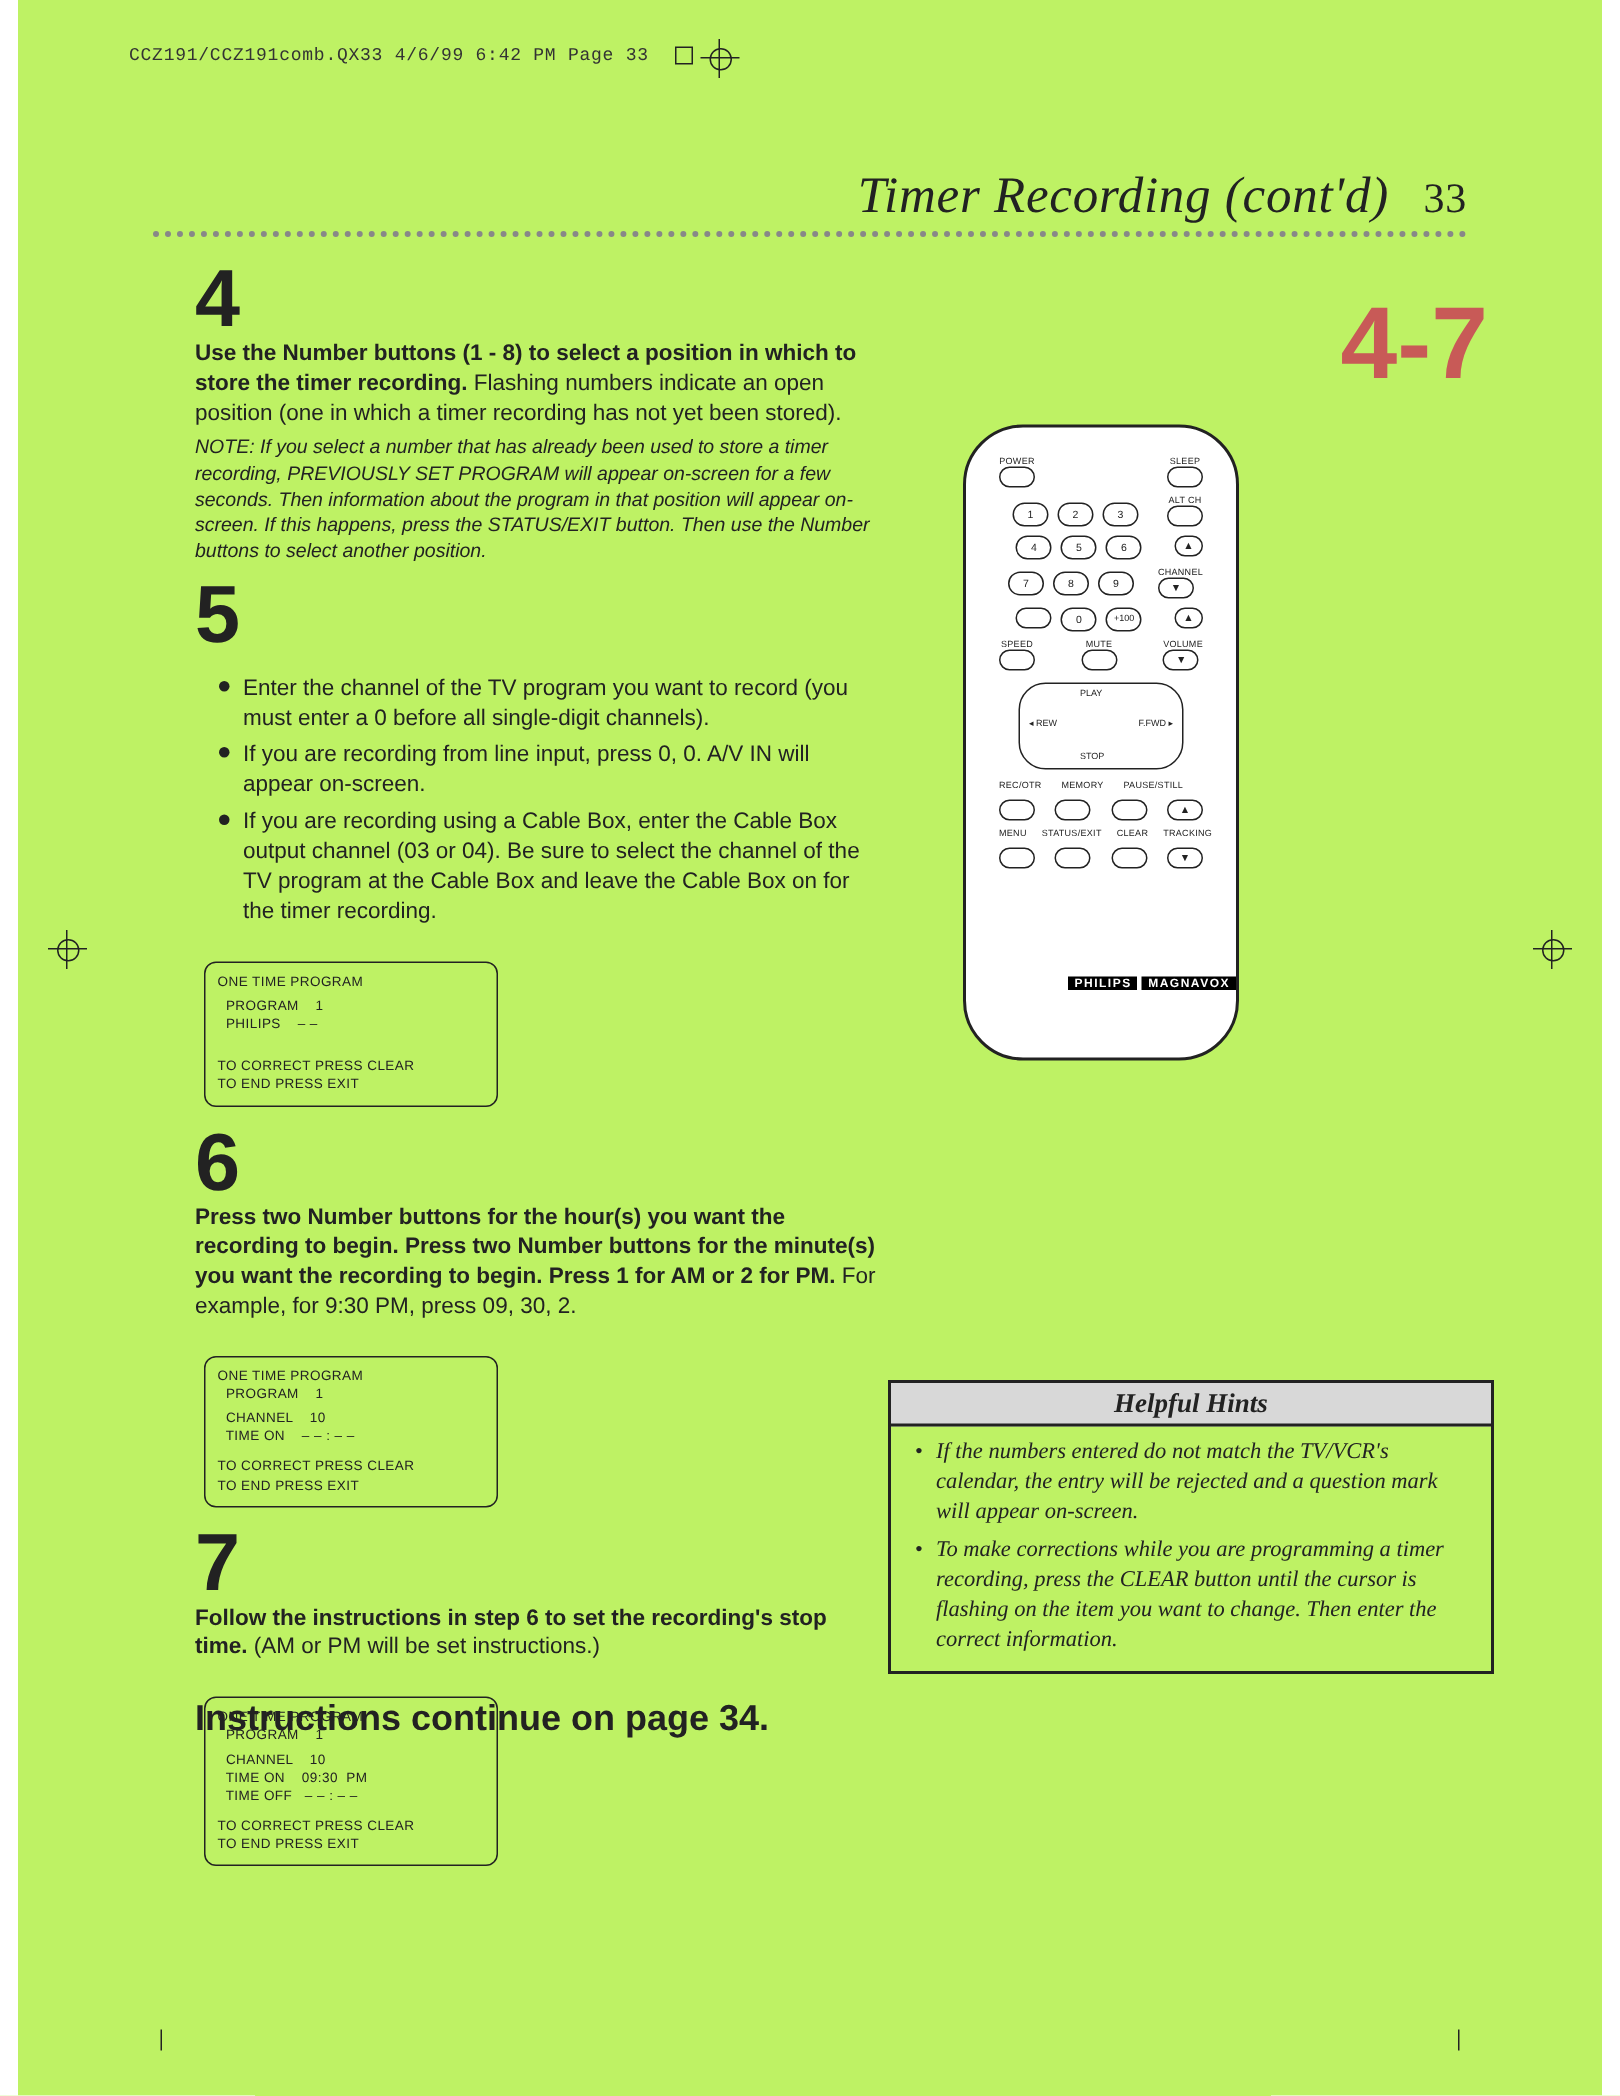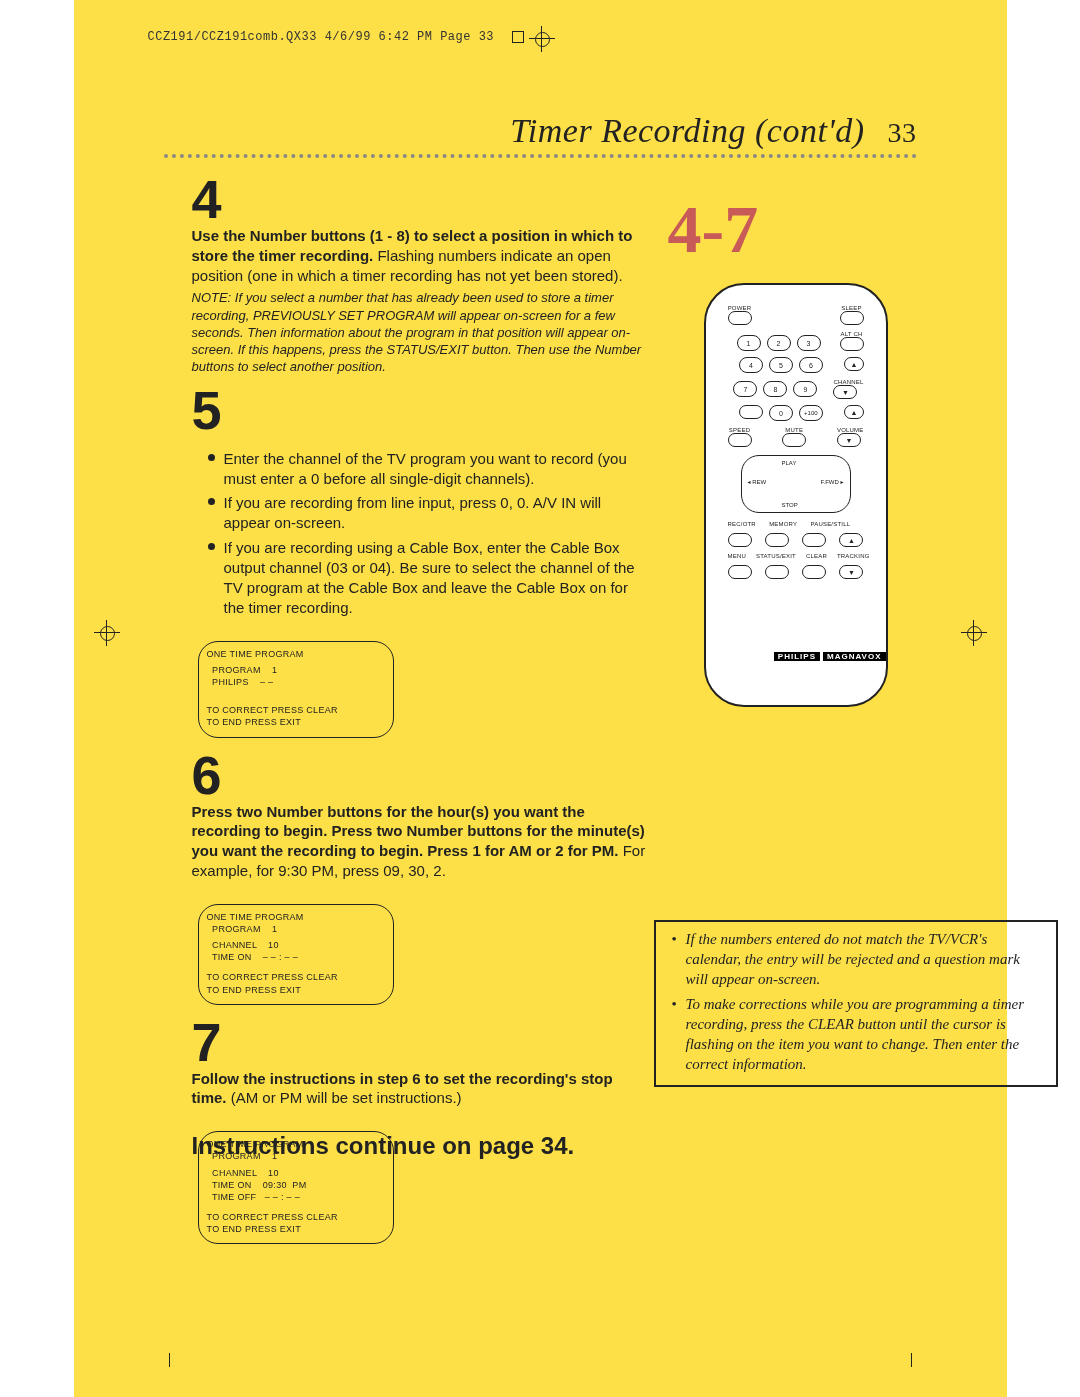--- a/index.html
+++ b/index.html
@@ -1,16 +1,16 @@
 <!DOCTYPE html>
 <html><head>
 <meta charset="utf-8">
 <style>
   html,body{margin:0;padding:0;background:#fff;color:#222;font-family:Arial,Helvetica,sans-serif}
-  .page{width:933px;height:1397px;margin:0 auto;position:relative;background:#fde047}
+  .page{width:1056px;height:1397px;margin:0 auto;position:relative;background:#bef264}
   .printer-mark{position:absolute;top:30px;left:74px;font-family:"Courier New",monospace;font-size:12px;color:#333;letter-spacing:0.5px}
   .printer-mark .box{display:inline-block;width:10px;height:10px;border:1px solid #222;margin-left:10px;vertical-align:middle}
   .reg-cross{position:absolute;top:26px;left:455px;width:26px;height:26px}
   .reg-cross::before,.reg-cross::after{content:"";position:absolute;background:#222}
   .reg-cross::before{left:12px;top:0;width:1px;height:26px}
   .reg-cross::after{top:12px;left:0;height:1px;width:26px}
   .reg-cross .circ{position:absolute;left:6px;top:6px;width:13px;height:13px;border:1px solid #222;border-radius:50%}
   .side-reg-l{position:absolute;left:20px;top:620px;width:26px;height:26px}
   .side-reg-r{position:absolute;right:20px;top:620px;width:26px;height:26px}
   .reg{width:26px;height:26px;position:relative}
@@ -27,27 +27,27 @@
   .col-right{position:absolute;left:600px;top:195px;width:380px}
 
   .step-num{font-family:Arial,Helvetica,sans-serif;font-size:54px;font-weight:900;color:#222;line-height:1;margin:0 0 -4px 0}
   .step-num.red{color:#c85a57;font-size:68px}
   .step p{margin:4px 0 4px 0;font-size:15px;line-height:1.32;color:#222}
   .step .note{font-style:italic;font-size:13px;line-height:1.32}
   .step ul{margin:16px;padding:0;list-style:none}
   .step li{position:relative;padding-left:16px;font-size:15px;line-height:1.34;margin:4px 0}
   .step li::before{content:"";position:absolute;left:0;top:5px;width:7px;height:7px;background:#222;border-radius:50%}
 
-  .screen-box{width:178px;border:1.3px solid #222;border-radius:20px;padding:6px 8px 8px 8px;margin:23px 0 0 6px;font-family:"Arial Narrow",Arial,sans-serif;font-size:9px;letter-spacing:0.3px;color:#222;line-height:1.35}
+  .screen-box{width:178px;border:1.3px solid #222;border-radius:8px;padding:6px 8px 8px 8px;margin:23px 0 0 6px;font-family:"Arial Narrow",Arial,sans-serif;font-size:9px;letter-spacing:0.3px;color:#222;line-height:1.35}
   .screen-box div{white-space:pre}
 
   .continue{position:absolute;left:118px;top:1132px;font-size:24px;font-weight:700;color:#222}
 
   
-  .four-seven{font-family:Liberation Serif, serif;font-size:68px;font-weight:900;color:#c85a57;line-height:1;text-align:left;margin-left:-6px}
+  .four-seven{font-family:Liberation Sans, sans-serif;font-size:68px;font-weight:900;color:#c85a57;line-height:1;text-align:right;margin-left:-6px}
   .remote{margin-top:24px;margin-left:30px;width:180px;height:420px;border:2.5px solid #222;border-radius:40px;position:relative;background:#fff}
   .r-inner{position:absolute;left:22px;right:22px;top:20px;bottom:70px;display:flex;flex-direction:column;align-items:center;gap:6px}
   .lbl{font-size:6px;letter-spacing:0.2px;text-align:center;color:#222;white-space:nowrap}
   .row{display:flex;justify-content:center;gap:10px;width:100%}
   .row.j{justify-content:space-between}
   .btn{width:22px;height:14px;border:1.3px solid #222;border-radius:8px;display:flex;align-items:center;justify-content:center;font-size:7px;background:#fff}
   .btn.s{width:22px;height:12px}
   .nav-bl{width:108px;height:56px;border:1.3px solid #222;border-radius:18px;position:relative;margin-top:2px}
   .nav-bl .c{position:absolute;font-size:6px}
   .brand{position:absolute;left:0;right:0;bottom:44px;text-align:right;font-size:10px;font-weight:900;letter-spacing:1px}
@@ -259,20 +259,21 @@
           <div class="btn s">▼</div>
         </div>
       </div>
       <div class="brand">
         <span>PHILIPS</span><span>MAGNAVOX</span>
       </div>
     </div>
   </div>
 
   <div class="hints">
+    <div class="h-title">Helpful Hints</div>
     <ul>
       <li>If the numbers entered do not match the TV/VCR's calendar, the entry will be rejected and a question mark will appear on-screen.</li>
       <li>To make corrections while you are programming a timer recording, press the CLEAR button until the cursor is flashing on the item you want to change. Then enter the correct information.</li>
     </ul>
   </div>
 
   <div class="crop-tick bl"></div>
   <div class="crop-tick br"></div>
 </div>
 

